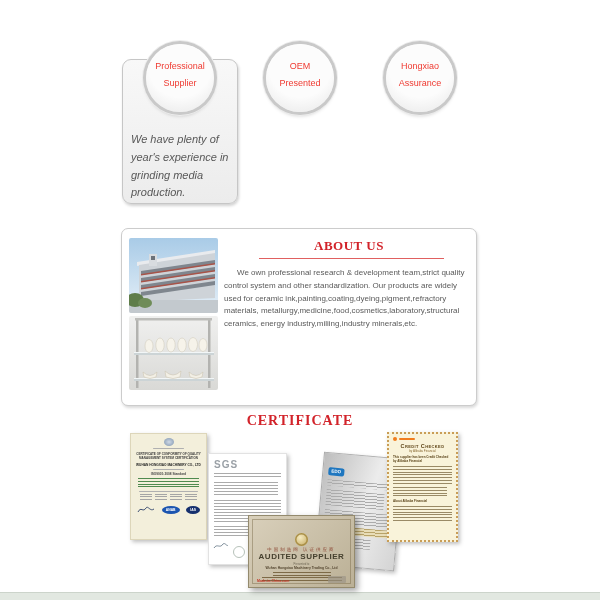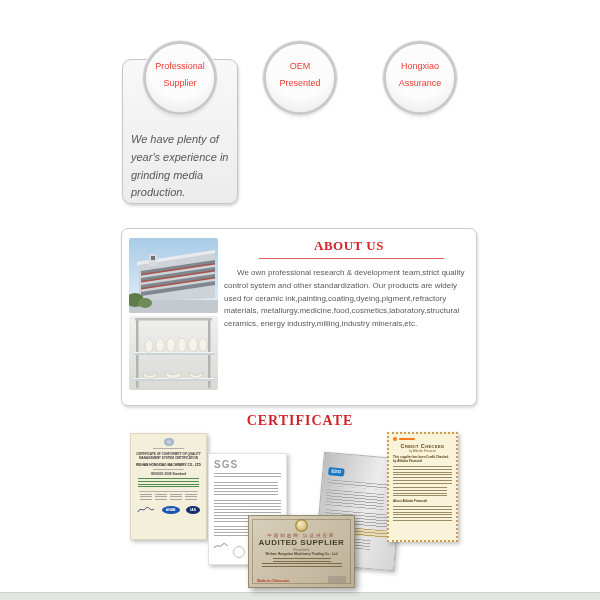--- a/index.html
+++ b/index.html
@@ -84,21 +84,21 @@
   .ali-logo i { width:4px; height:4px; border-radius:50%; background:#f07c1e; }
   .ali-logo b { width:16px; height:2px; background:#f07c1e; border-radius:1px; }
   .credit-title { margin-top:2px; text-align:center; font-variant:small-caps; font-weight:bold;
     font-size:5.5px; color:#5f4517; letter-spacing:.4px; }
   .credit-sub { text-align:center; font-size:3px; color:#8a6a33; }
   .credit-head { margin-top:3px; font-size:3px; font-weight:bold; color:#5a4318; line-height:1.3; }
   .block-brown { background:repeating-linear-gradient(to bottom,#9a8a66 0,#9a8a66 1px,transparent 1px,transparent 2.8px); }
 
   .cert-audited { left:128px; top:83px; width:107px; height:73px; z-index:5;
     background:linear-gradient(135deg,#d9d0bb,#bbb096); border:1px solid #948a6d;
-    box-shadow:3px 3px 6px rgba(0,0,0,.35); text-align:center; padding-top:3px; }
+    box-shadow:3px 3px 6px rgba(0,0,0,.35); text-align:center; padding-top:17px; }
   .cert-audited::after { content:""; position:absolute; inset:3px; border:1px solid rgba(120,105,70,.45);
     pointer-events:none; }
   .medal { width:13px; height:13px; margin:0 auto; border-radius:50%;
     background:radial-gradient(circle at 40% 35%, #f5eac0, #c0a457); box-shadow:inset 0 0 0 1.5px #a98f48; }
   .aud-cn { margin-top:1px; font-size:4.5px; color:#8a4330; letter-spacing:2px; }
   .aud-title { font-size:8px; font-weight:bold; color:#46412f; letter-spacing:.5px; }
   .aud-presented { font-size:2.8px; color:#6d6554; margin-top:1px; }
   .aud-company { font-size:3.4px; color:#53452f; font-weight:bold; }
   .aud-line { height:4px; margin:1.5px auto;
     background:repeating-linear-gradient(to bottom,#7d6a47 0,#7d6a47 1px,transparent 1px,transparent 3px); }

